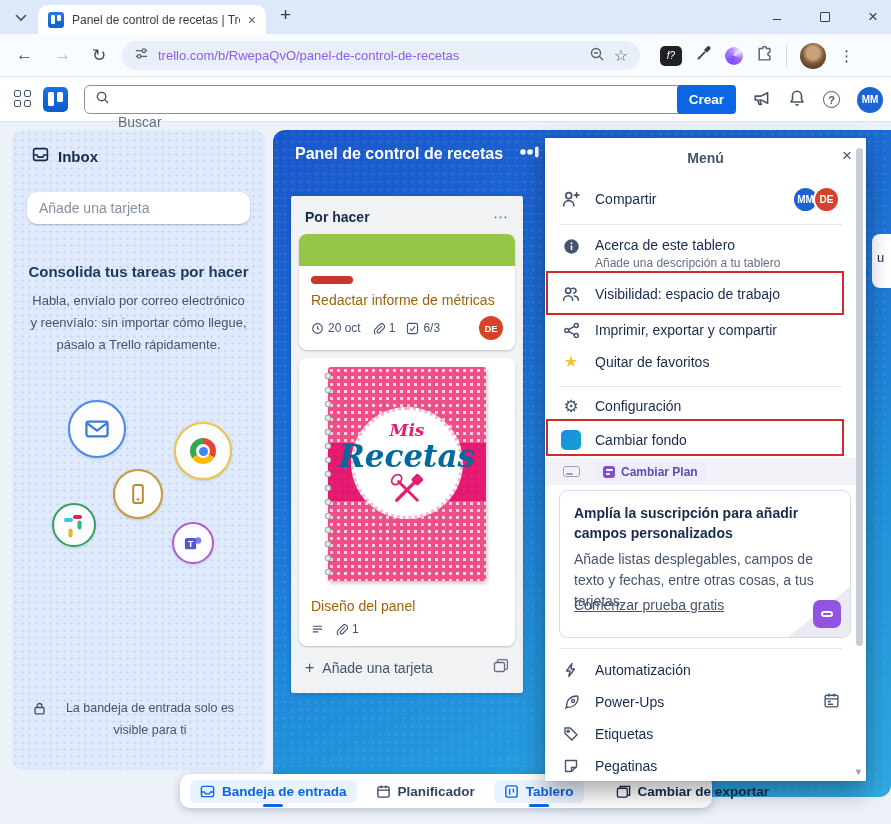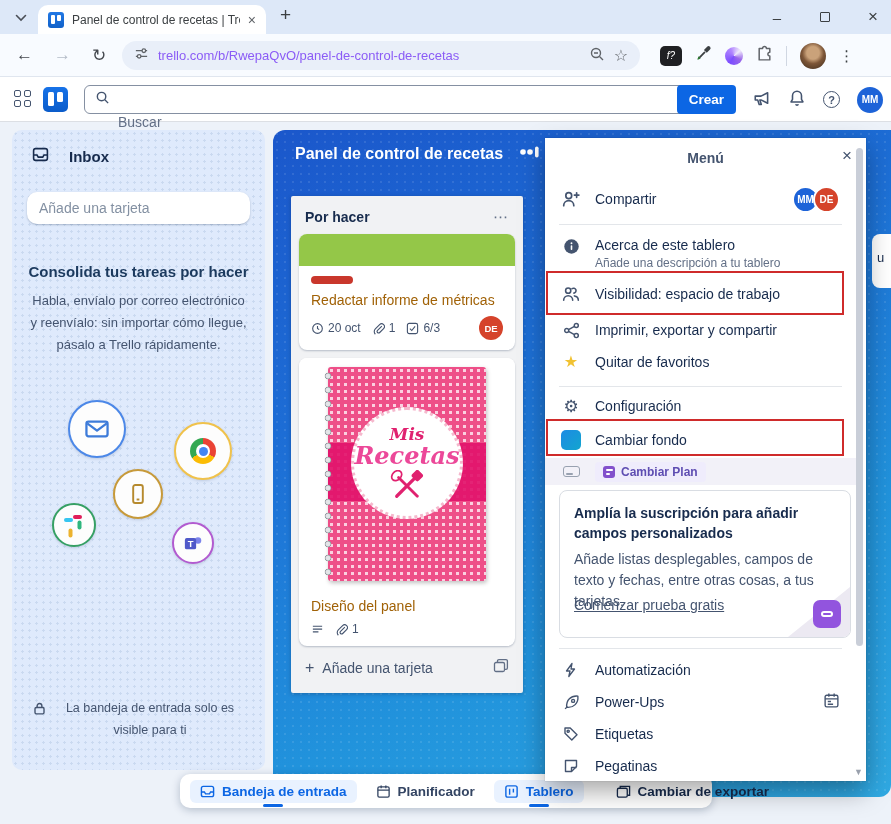--- a/index.html
+++ b/index.html
@@ -50,21 +50,21 @@
   .btn-create { background:#0c66e4; color:#fff; font-size:13.5px; font-weight:bold; border:none; border-radius:4px; height:29px; padding:0 12px; }
   .help-circle { width:17px; height:17px; border:1.5px solid #44546f; border-radius:50%; font-size:11px; color:#44546f; display:flex; align-items:center; justify-content:center; font-weight:bold; }
   .avatar { border-radius:50%; color:#fff; font-weight:bold; display:flex; align-items:center; justify-content:center; }
   .av-mm { background:#1d63d8; }
   .av-de { background:#d5432b; }
   .hdr-avatar { width:26px; height:26px; font-size:10px; }
 
   
   .inbox-panel { position:absolute; left:12px; top:130px; width:253px; height:640px; border-radius:10px;
     background-color:#dfeafc; background-image:radial-gradient(rgba(125,155,195,.22) 1px, transparent 1.3px); background-size:7px 7px; }
-  .inbox-head { position:absolute; left:20px; top:16px; display:flex; align-items:center; gap:20px; font-size:15px; font-weight:bold; color:#172b4d; }
+  .inbox-head { position:absolute; left:20px; top:16px; display:flex; align-items:center; gap:9px; font-size:15px; font-weight:bold; color:#172b4d; }
   .inbox-add { position:absolute; left:15px; top:62px; width:223px; height:32px; background:#fff; border:none; border-radius:10px; box-shadow:0 1px 2px rgba(9,30,66,.25); padding:0 12px; font-size:14px; color:#172b4d; outline:none; font-family:"Liberation Sans",sans-serif; }
   .inbox-add::placeholder { color:#8390a2; }
   .inbox-empty-title { position:absolute; top:133px; width:100%; text-align:center; font-size:15px; font-weight:bold; color:#1c3a5e; }
   .inbox-empty-body { position:absolute; top:160px; left:16px; width:221px; text-align:center; font-size:13px; color:#44546f; line-height:1.7; }
   .bubble { position:absolute; border-radius:50%; background:#fdfdfd; display:flex; align-items:center; justify-content:center; box-shadow:0 1px 3px rgba(9,30,66,.15); }
   .chrome-ball { width:26px; height:26px; border-radius:50%; background:conic-gradient(#ea4335 0 33%, #fbbc05 33% 66%, #34a853 66% 100%); position:relative; }
   .chrome-ball::before { content:""; position:absolute; inset:6px; background:#fff; border-radius:50%; }
   .chrome-ball::after { content:""; position:absolute; inset:8.5px; background:#4285f4; border-radius:50%; }
   .slack-pin { position:relative; width:20px; height:20px; }
   .slack-pin span { position:absolute; width:9px; height:4px; border-radius:2px; }
@@ -89,21 +89,21 @@
   .card-title { font-size:14px; color:#a16207; }
   .badge-row { display:flex; align-items:center; gap:11px; margin-top:8px; }
   .badge { display:flex; align-items:center; gap:4px; font-size:12px; color:#44546f; }
   .card-avatar { width:24px; height:24px; font-size:9.5px; margin-left:auto; }
   .card-cover-img { height:232px; background:#fff; display:flex; align-items:center; justify-content:center; }
   .notebook { position:relative; width:158px; height:214px; background-color:#ee4f88; border-radius:3px;
     background-image:radial-gradient(#fbd0e0 1.5px, transparent 1.7px); background-size:7px 7px; box-shadow:1px 2px 4px rgba(0,0,0,.25); }
   .nb-band { position:absolute; left:0; top:76px; width:100%; height:58px; background:#e2146b; opacity:.92; }
   .nb-circle { position:absolute; left:50%; top:40px; transform:translateX(-50%); width:112px; height:112px; background:#fff; border-radius:50%; border:3px dotted #f5b8cd; display:flex; flex-direction:column; align-items:center; justify-content:center; z-index:2; }
   .nb-mis { font-family:"DejaVu Serif",serif; font-style:italic; font-weight:bold; font-size:17px; color:#e0216f; line-height:1; }
-  .nb-recetas { font-family:"DejaVu Serif",serif; font-style:italic; font-weight:bold; font-size:24px; color:#ec4899; line-height:1.1;text-align:center; }
+  .nb-recetas { font-family:"DejaVu Serif",serif; font-style:italic; font-weight:bold; font-size:31px; color:#0369a1; line-height:1.1;text-align:center; }
   .nb-spiral { position:absolute; left:-8px; top:2px; bottom:2px; width:16px; z-index:3;
     background-image:radial-gradient(circle, #e3e5e8 2px, #8e9399 3px, transparent 3.6px); background-size:16px 14px; background-repeat:repeat-y; }
   .list-footer { display:flex; align-items:center; gap:8px; padding:10px 6px 4px; font-size:14px; color:#44546f; margin-top:2px; }
   .plus-glyph { font-size:16px; color:#44546f; }
   .clipped-list { position:absolute; left:599px; top:104px; width:19px; height:54px; background:#fff; border-radius:8px 0 0 8px; font-size:13px; color:#172b4d; padding:16px 0 0 5px; z-index:2; }
 
   
   .bottom-bar { position:absolute; left:180px; top:774px; width:532px; height:34px; background:#fff; border-radius:10px; box-shadow:0 2px 8px rgba(9,30,66,.25); display:flex; align-items:center; gap:13px; padding:0 10px; z-index:20; }
   .bb-item { display:flex; align-items:center; gap:7px; font-size:13.5px; font-weight:bold; color:#344563; position:relative; padding:4px 6px; white-space:nowrap; }
   .bb-item.active { background:#e9f2ff; border-radius:6px; color:#0c66e4; padding:4px 10px; }

